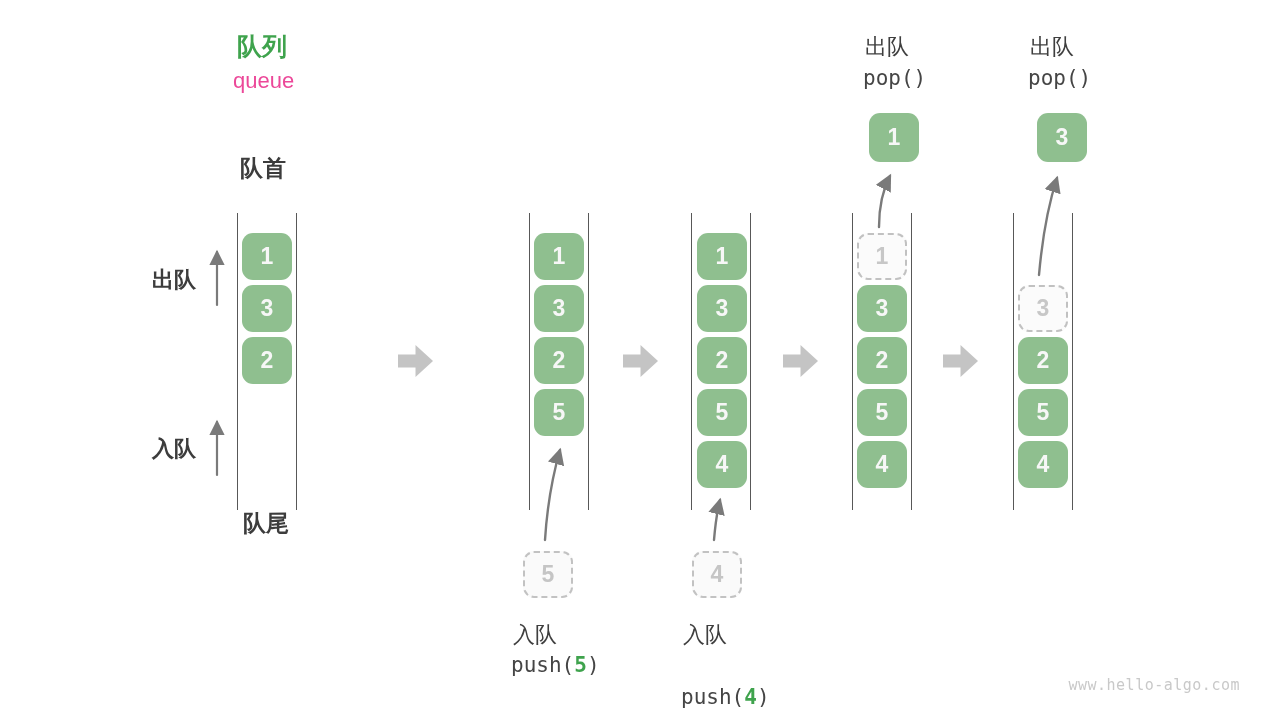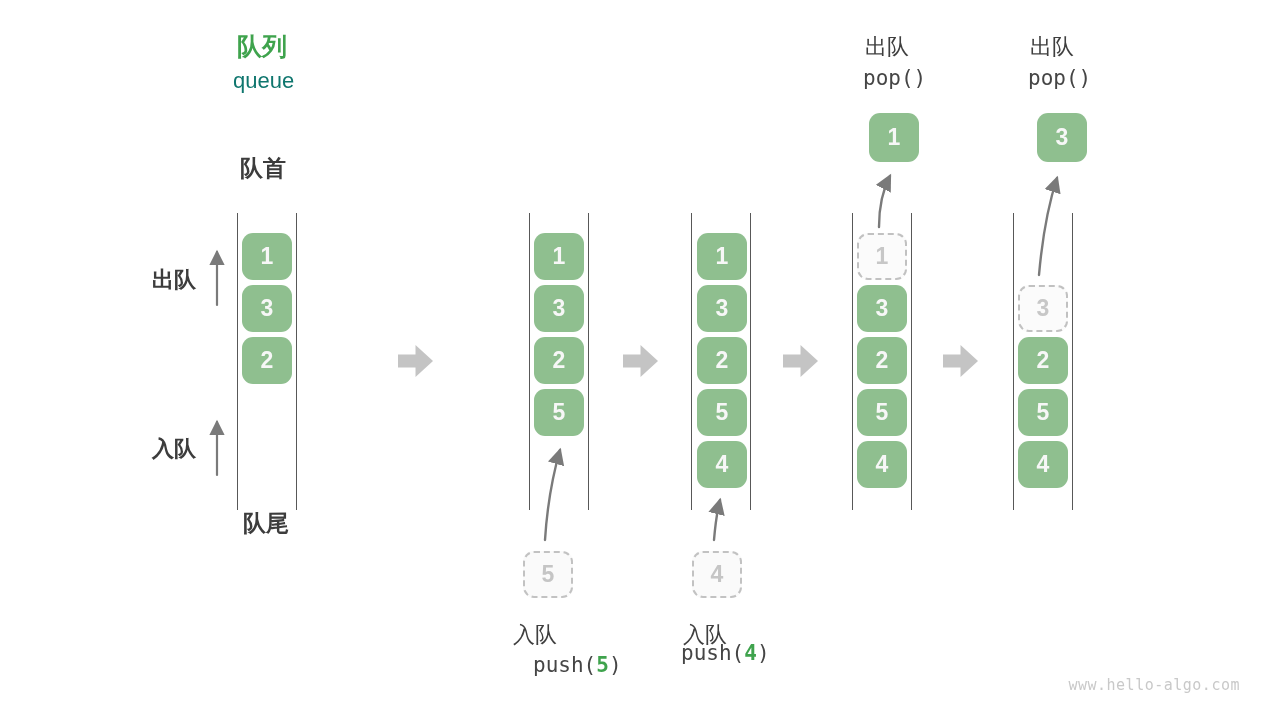--- a/index.html
+++ b/index.html
@@ -4,21 +4,21 @@
 <style>
   html,body { margin:0; padding:0; background:#ffffff; }
   .canvas {
     position:relative; width:1280px; height:720px; background:#ffffff;
     font-family:"Liberation Sans", sans-serif; overflow:hidden;
   }
   .abs { position:absolute; }
 
   
   .title-zh { font-size:25px; font-weight:bold; color:#3FA34D; }
-  .title-en { font-size:22px; color:#0f766e; }
+  .title-en { font-size:22px; color:#ec4899; }
 
   
   .zh-bold { font-size:23px; font-weight:bold; color:#3C3C3C; }
   .zh-med  { font-size:22px; font-weight:600; color:#3C3C3C; }
   .zh-op   { font-size:22px; font-weight:500; color:#3F3F3F; }
 
   
   .code { font-family:"DejaVu Sans Mono", monospace; font-size:21px; color:#454545; white-space:pre; }
   .code .green { color:#3FA34D; font-weight:bold; }
 
@@ -103,23 +103,23 @@
 
   <div class="cell" style="left:869px; top:113px; height:49px; line-height:49px;">1</div>
   <div class="cell" style="left:1037px; top:113px; height:49px; line-height:49px;">3</div>
 
   <div class="abs zh-op" style="left:865px; top:32px;">出队</div>
   <div class="abs code" style="left:863px; top:66px;">pop()</div>
   <div class="abs zh-op" style="left:1030px; top:32px;">出队</div>
   <div class="abs code" style="left:1028px; top:66px;">pop()</div>
 
   <div class="abs zh-op" style="left:513px; top:620px;">入队</div>
-  <div class="abs code" style="left:511px; top:653px;margin-left:22px;"><span>push(</span><span class="green">5</span><span>)</span></div>
+  <div class="abs code" style="left:511px; top:653px;"><span>push(</span><span class="green">5</span><span>)</span></div>
   <div class="abs zh-op" style="left:683px; top:620px;">入队</div>
-  <div class="abs code" style="left:681px; top:641px;"><span>push(</span><span class="green">4</span><span>)</span></div>
+  <div class="abs code" style="left:681px; top:685px;"><span>push(</span><span class="green">4</span><span>)</span></div>
 
   <div class="step-arrow" style="left:398px; top:345px;"></div>
   <div class="step-arrow" style="left:623px; top:345px;"></div>
   <div class="step-arrow" style="left:783px; top:345px;"></div>
   <div class="step-arrow" style="left:943px; top:345px;"></div>
 
   <svg class="overlay" width="1280" height="720" viewBox="0 0 1280 720">
     <defs>
       <marker id="ah" markerWidth="8" markerHeight="8" refX="6" refY="3.5" orient="auto">
         <path d="M0,0 L7,3.5 L0,7 Z" fill="#7A7A7A"></path>

